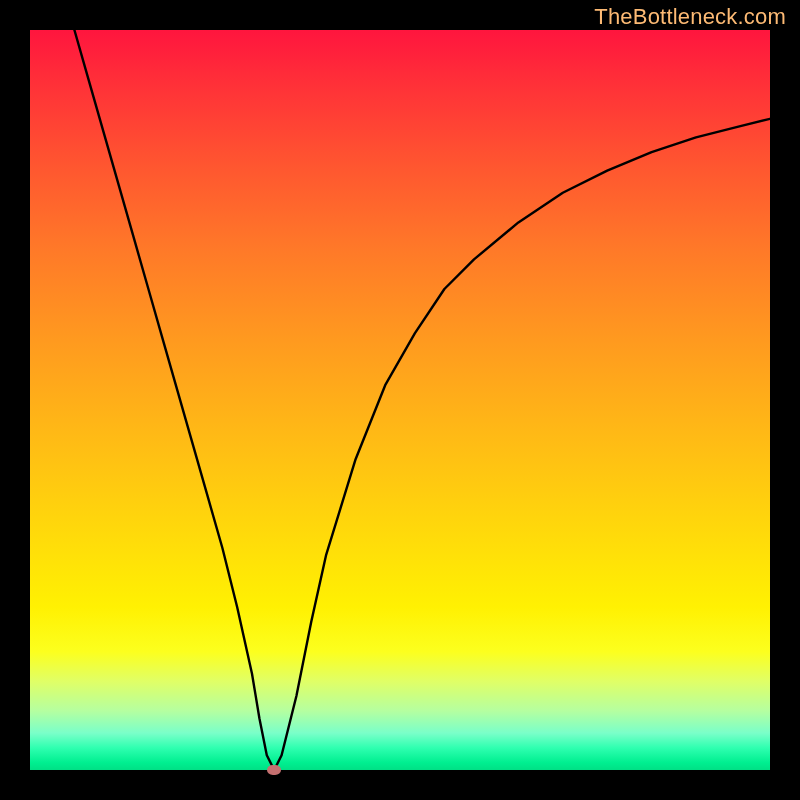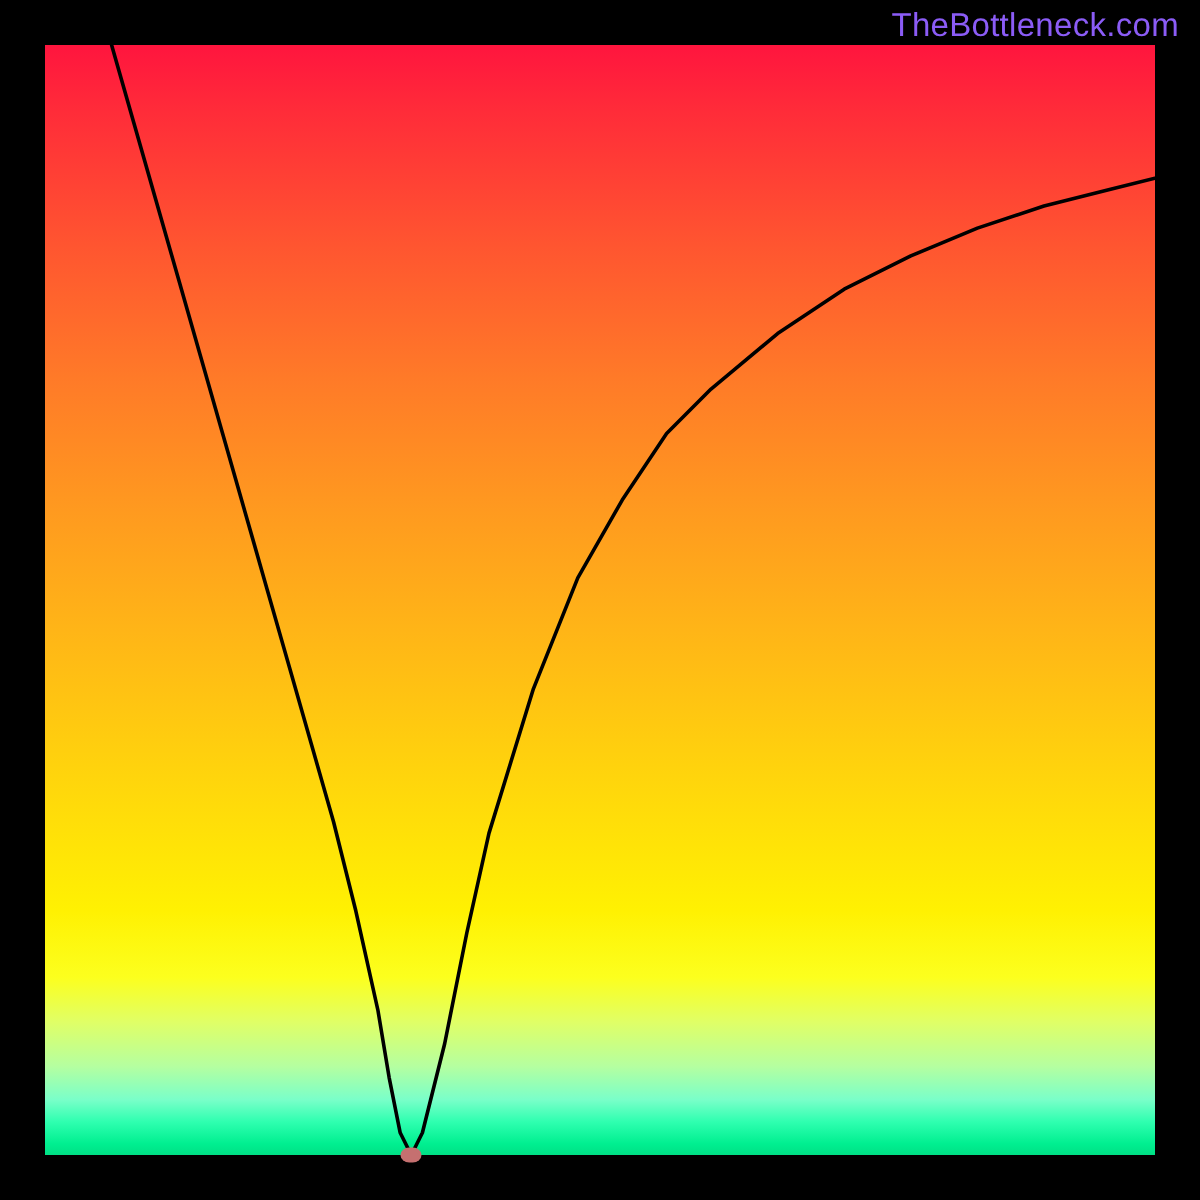--- a/index.html
+++ b/index.html
@@ -53,21 +53,21 @@
     width: 14px;
     height: 10px;
     background: #c57070;
     border-radius: 50% / 60%;
     transform: translate(-50%, -50%);
   }
   .watermark {
     position: absolute;
     top: 4px;
     right: 14px;
-    color: #8b5cf6;
+    color: #fdba74;
     font-size: 22px;
     font-weight: 500;
     z-index: 5;
     letter-spacing: 0.2px;
   }
 </style>
 </head>
 <body>
 
 <div class="outer">

